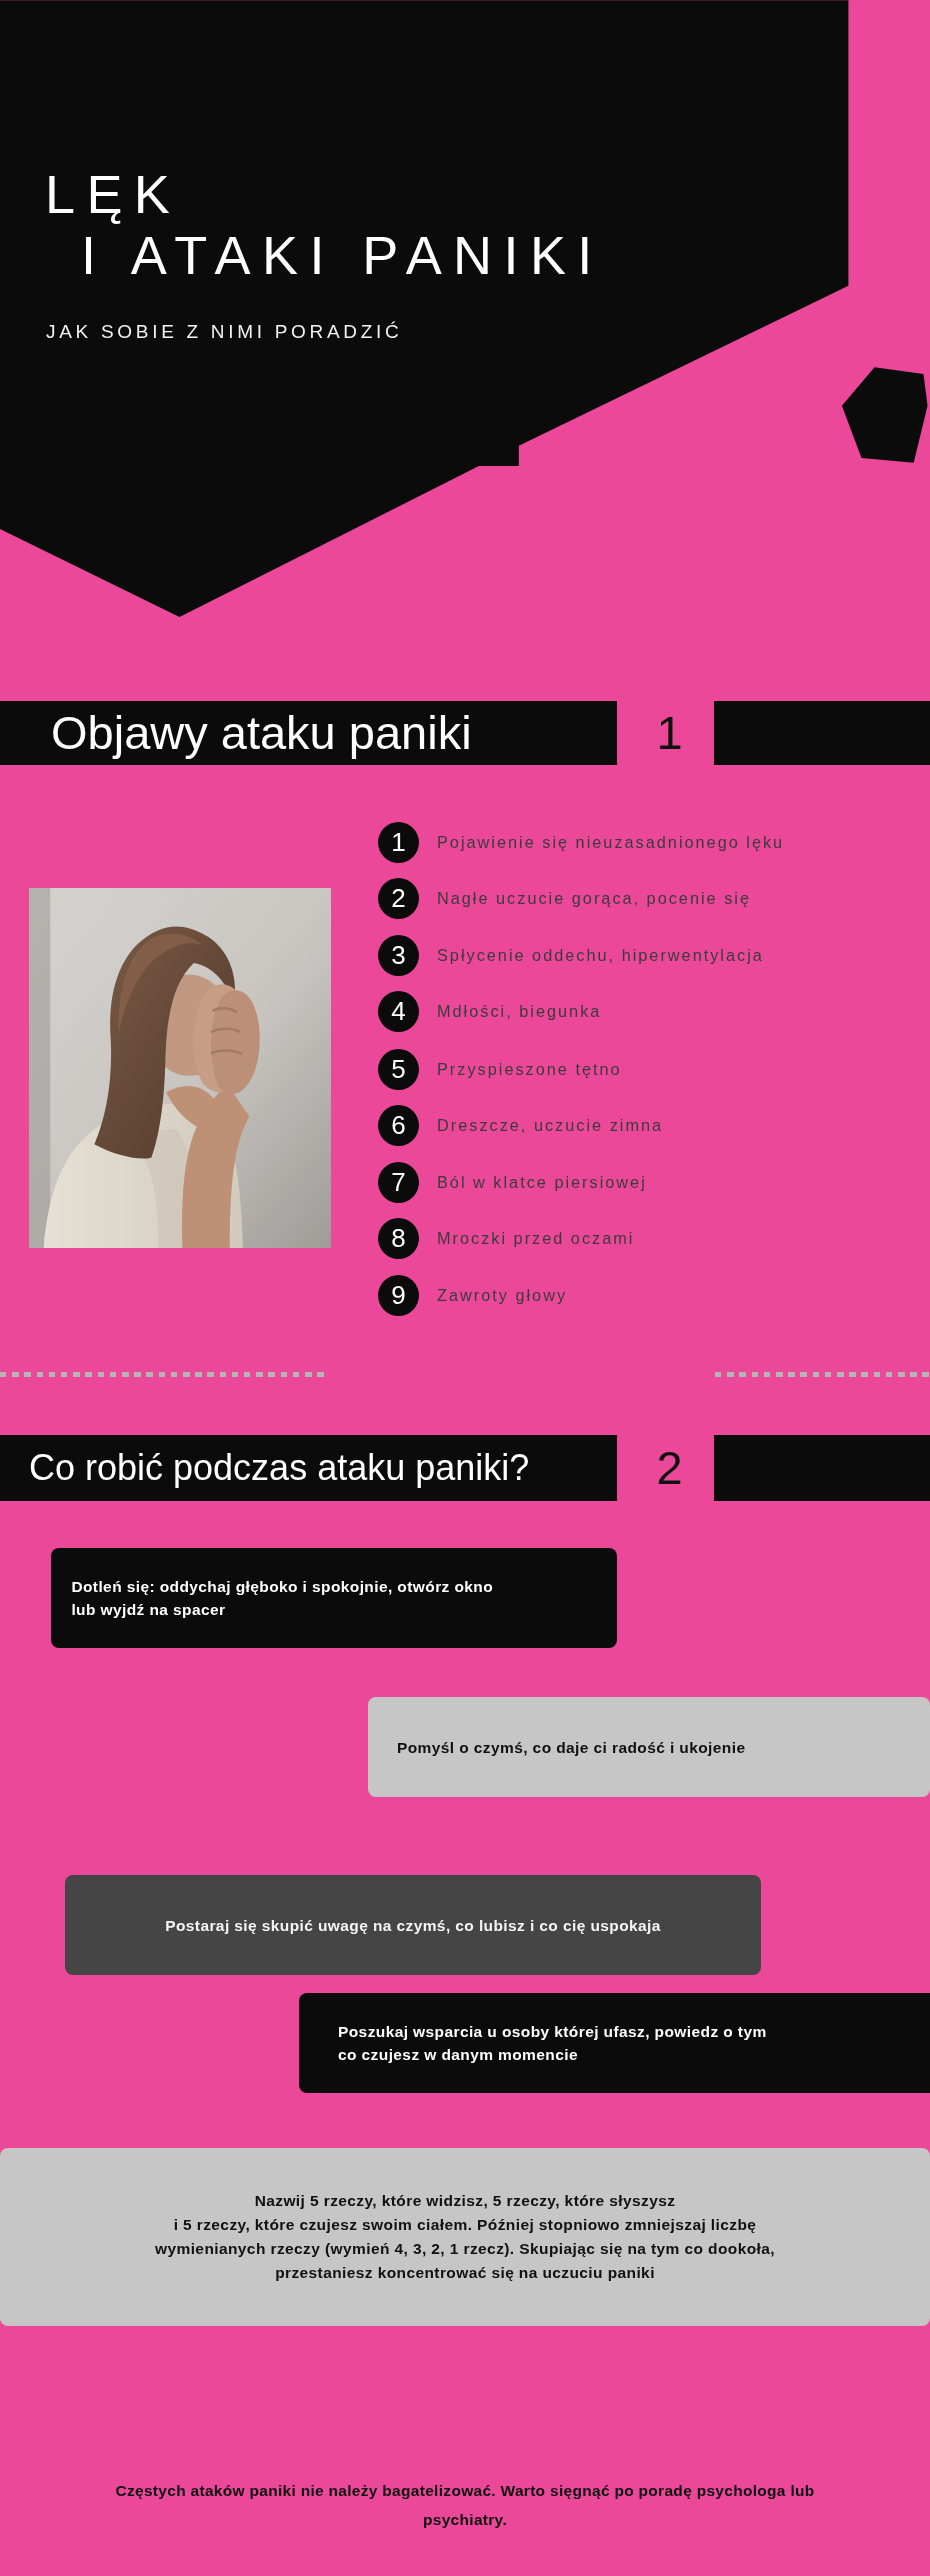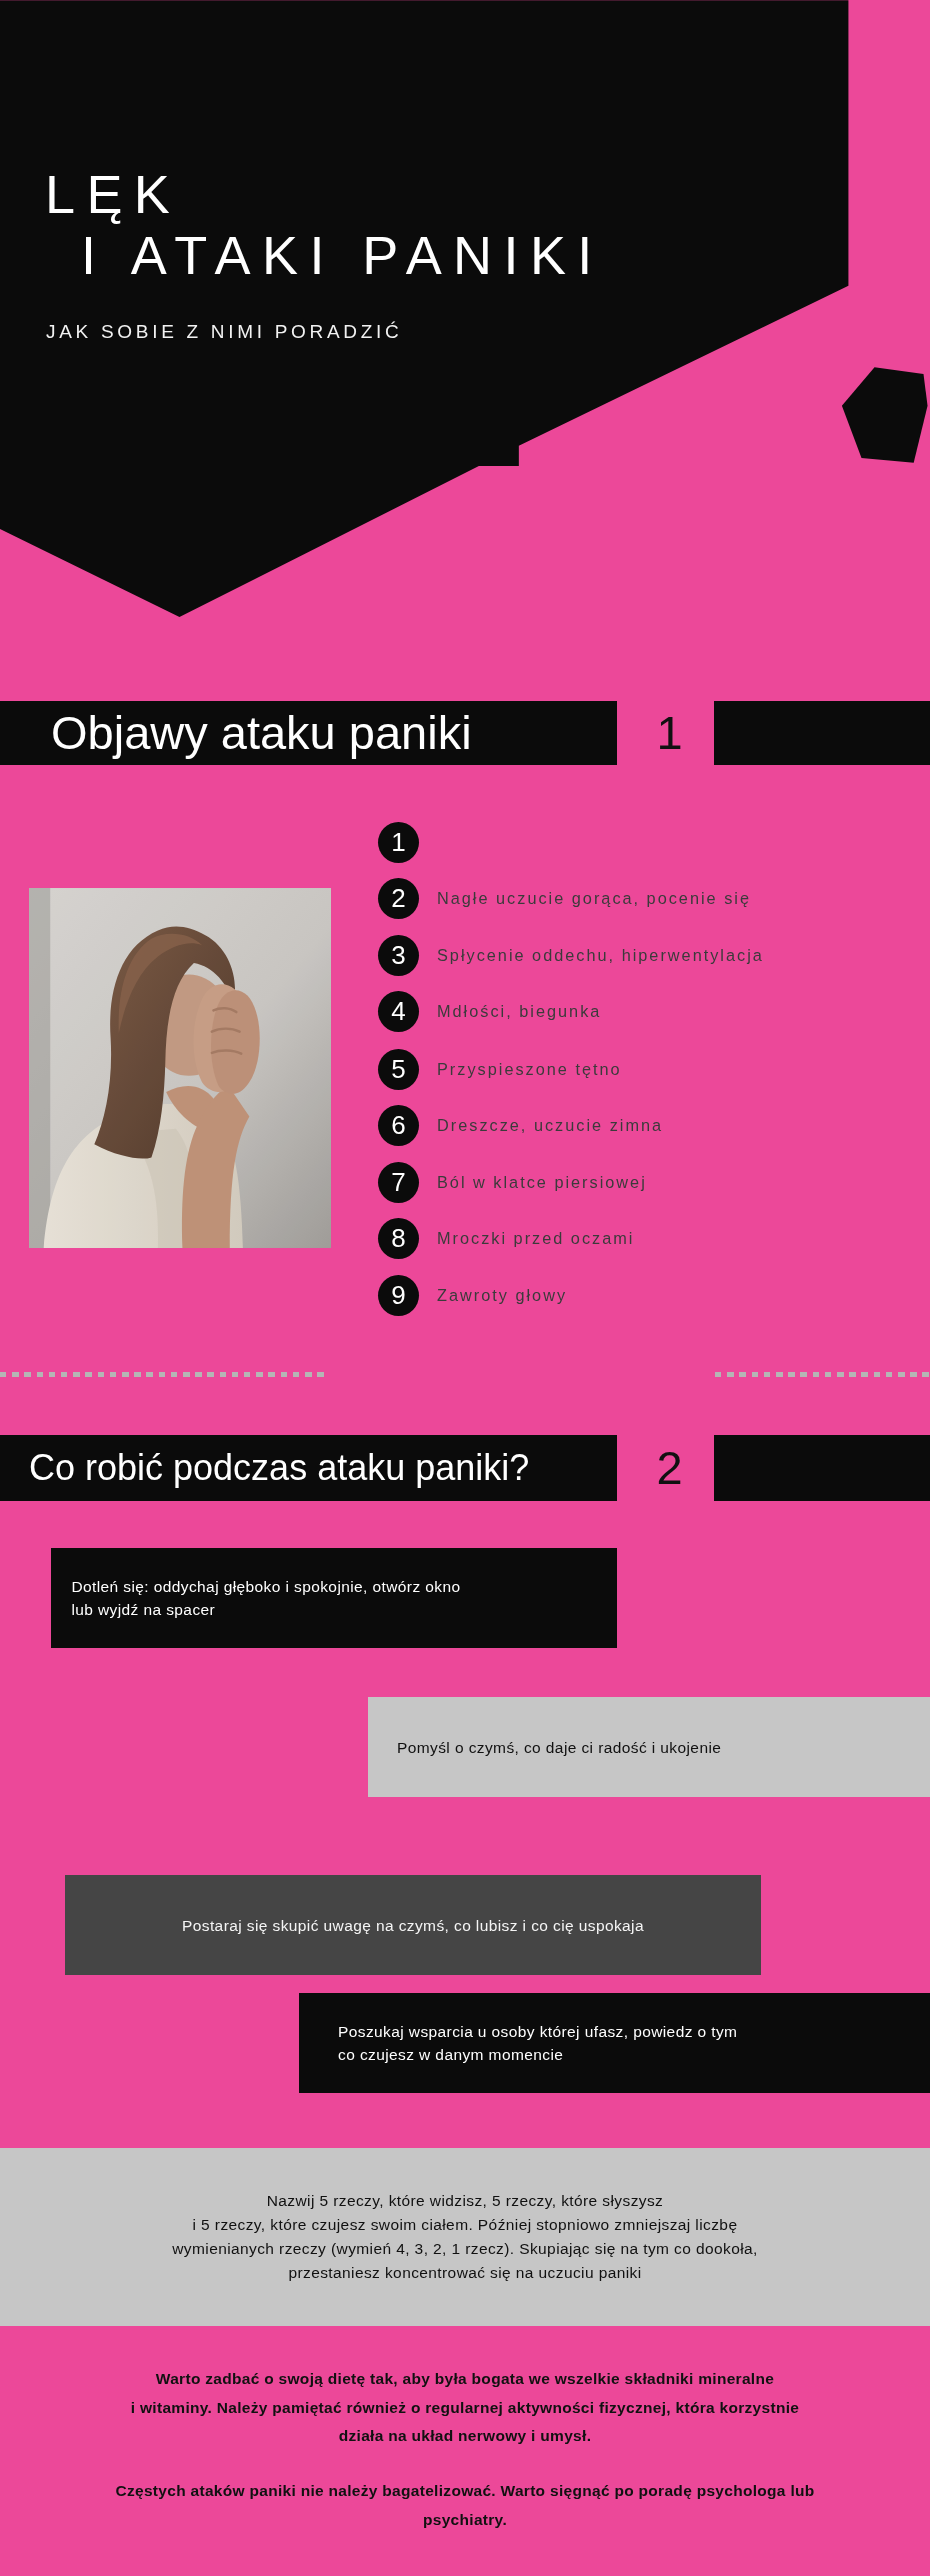--- a/index.html
+++ b/index.html
@@ -35,22 +35,22 @@
          color:#ffffff;font-size:26px;font-weight:400;text-align:center;line-height:41px;}
   .row-text{position:absolute;left:59px;top:0;height:41px;line-height:41px;color:#3b3b3b;
             font-size:16.3px;letter-spacing:2px;white-space:nowrap;}
 
   
   .dash{top:1372px;height:4.9px;background:repeating-linear-gradient(90deg,#b5b5b5 0 6.5px,transparent 6.5px 12.2px);}
   .dash-left{left:0;width:325px;}
   .dash-right{left:715px;width:215px;}
 
   
-  .advbox{box-sizing:border-box;display:flex;align-items:center;font-weight:400;font-size:15.5px;
-          letter-spacing:0.4px;line-height:23px;white-space:pre-line;}
+  .advbox{box-sizing:border-box;display:flex;align-items:center;font-weight:700;font-size:15.5px;
+          letter-spacing:0.4px;line-height:23px;white-space:pre-line;border-radius:8px;}
   .box-black{background:#0b0b0b;color:#ffffff;}
   .box-lgray{background:#c6c6c6;color:#111111;text-align:right;}
   .box-dgray{background:#454545;color:#f5f5f5;margin-top:31px;}
   .box-oxygen{left:51px;top:1548px;width:566px;height:100px;padding-left:20.4px;padding-right:16.3px;}
   .box-joy{left:368px;top:1697px;width:562px;height:100px;padding-left:29px;padding-right:16.3px;}
   .box-focus{left:65px;top:1844px;width:696px;height:100px;justify-content:center;text-align:center;padding:0 16.3px;}
   .box-support{left:299px;top:1993px;width:680px;height:100px;padding-left:39px;padding-right:16.3px;}
   .box-grounding{left:0;top:2148px;width:930px;height:178px;justify-content:center;text-align:center;
                  line-height:24px;padding:0 45px;}
 
@@ -119,20 +119,21 @@
       <path d="M212,238 C198,210 198,166 212,136 C220,118 238,112 252,124 C268,140 274,176 268,208 C263,232 248,250 234,250 C226,250 217,246 212,238 Z" fill="#cda288"></path>
       <path d="M232,242 C220,216 220,170 232,142 C240,124 256,120 268,132 C282,148 286,182 280,212 C275,236 262,252 250,252 C243,252 236,249 232,242 Z" fill="#c2947a"></path>
       <path d="M226,150 C234,146 246,146 254,152 M224,176 C234,171 248,171 258,176 M224,202 C234,198 250,198 260,203" stroke="#a87c64" stroke-width="3" fill="none" stroke-linecap="round"></path>
     </g>
     <rect x="0" y="0" width="370" height="441" fill="#6b6965" opacity="0.07"></rect>
   </svg>
 
   <div>
     <div class="abs list-row" style="top:822px">
       <div class="badge">1</div>
+      <div class="row-text">Pojawienie się nieuzasadnionego lęku</div>
     </div>
     <div class="abs list-row" style="top:878px">
       <div class="badge">2</div>
       <div class="row-text">Nagłe uczucie gorąca, pocenie się</div>
     </div>
     <div class="abs list-row" style="top:935px">
       <div class="badge">3</div>
       <div class="row-text">Spłycenie oddechu, hiperwentylacja</div>
     </div>
     <div class="abs list-row" style="top:991px">
@@ -174,20 +175,17 @@
 lub wyjdź na spacer</div>
   <div class="abs advbox box-lgray box-joy">Pomyśl o czymś, co daje ci radość i ukojenie</div>
   <div class="abs advbox box-dgray box-focus">Postaraj się skupić uwagę na czymś, co lubisz i co cię uspokaja</div>
   <div class="abs advbox box-black box-support">Poszukaj wsparcia u osoby której ufasz, powiedz o tym
 co czujesz w danym momencie</div>
   <div class="abs advbox box-lgray box-grounding">Nazwij 5 rzeczy, które widzisz, 5 rzeczy, które słyszysz
 i 5 rzeczy, które czujesz swoim ciałem. Później stopniowo zmniejszaj liczbę
 wymienianych rzeczy (wymień 4, 3, 2, 1 rzecz). Skupiając się na tym co dookoła,
 przestaniesz koncentrować się na uczuciu paniki</div>
 
-  <div class="abs footer-par footer-diet">Warto zadbać o swoją dietę tak, aby była bogata we wszelkie składniki mineralne
-i witaminy. Należy pamiętać również o regularnej aktywności fizycznej, która korzystnie
-działa na układ nerwowy i umysł.</div>
   <div class="abs footer-par footer-help">Częstych ataków paniki nie należy bagatelizować. Warto sięgnąć po poradę psychologa lub
 psychiatry.</div>
 
 </div>
 
 
 </body></html>

